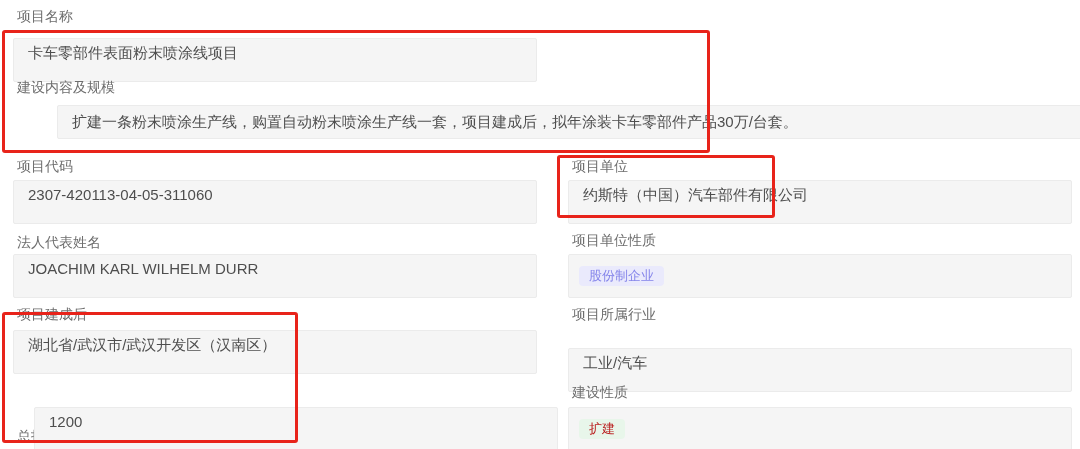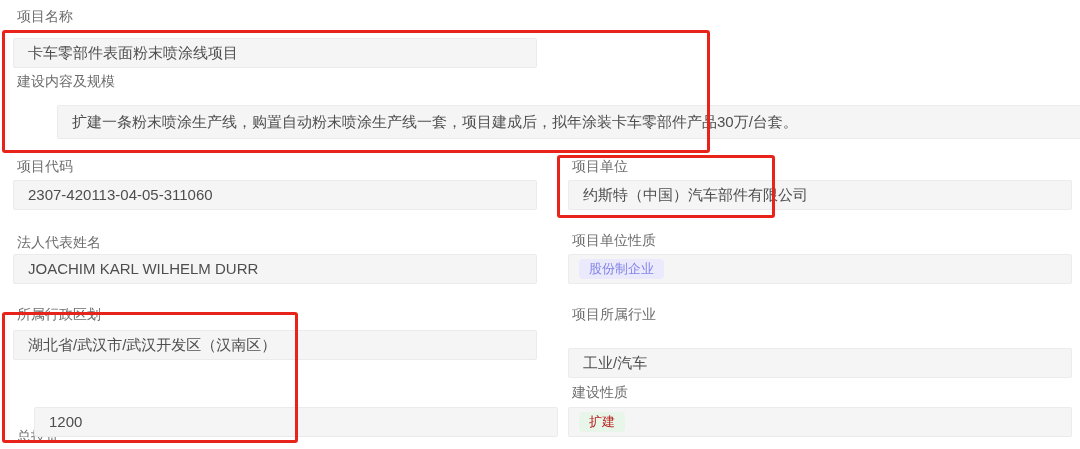--- a/index.html
+++ b/index.html
@@ -18,21 +18,21 @@
   .field-label {
     position: absolute;
     font-size: 14px;
     line-height: 18px;
     color: #6e6e6e;
     white-space: nowrap;
   }
   .field {
     position: absolute;
     box-sizing: border-box;
-    height: 30px;
+    height: 44px;
     background: #f5f5f5;
     border: 1px solid #ebebeb;
     border-radius: 2px;
     font-size: 15px;
     line-height: 28px;
     color: #4e4e4e;
     padding: 0 14px;
     white-space: nowrap;
     overflow: hidden;
   }
@@ -75,21 +75,21 @@
 </head>
 <body>
 
 <div class="page">
 
   <div class="field-label" style="left:17px; top:7px;">项目名称</div>
   <div class="field" style="left:13px; top:38px; width:524px;">
     <span>卡车零部件表面粉末喷涂线项目</span>
   </div>
 
-  <div class="field-label" style="left:17px; top:72px;">建设内容及规模</div>
+  <div class="field-label" style="left:17px; top:78px;">建设内容及规模</div>
   <div class="field tall" style="left:13px; top:105px; width:1059px;margin-left:44px;">
     <span>扩建一条粉末喷涂生产线，购置自动粉末喷涂生产线一套，项目建成后，拟年涂装卡车零部件产品30万/台套。</span>
   </div>
 
   <div class="field-label" style="left:17px; top:157px;">项目代码</div>
   <div class="field" style="left:13px; top:180px; width:524px;">
     <span>2307-420113-04-05-311060</span>
   </div>
 
   <div class="field-label" style="left:572px; top:157px;">项目单位</div>
@@ -100,21 +100,21 @@
   <div class="field-label" style="left:17px; top:233px;">法人代表姓名</div>
   <div class="field" style="left:13px; top:254px; width:524px;">
     <span>JOACHIM KARL WILHELM DURR</span>
   </div>
 
   <div class="field-label" style="left:572px; top:231px;">项目单位性质</div>
   <div class="field tag-holder" style="left:568px; top:254px; width:504px;">
     <span class="tag purple">股份制企业</span>
   </div>
 
-  <div class="field-label" style="left:17px; top:305px;">所属行政区划</div>
+  <div class="field-label" style="left:17px; top:305px;">项目建成后</div>
   <div class="field" style="left:13px; top:330px; width:524px;">
     <span>湖北省/武汉市/武汉开发区（汉南区）</span>
   </div>
 
   <div class="field-label" style="left:572px; top:305px;">项目所属行业</div>
   <div class="field" style="left:568px; top:348px; width:504px;">
     <span>工业/汽车</span>
   </div>
 
   <div class="field-label" style="left:17px; top:383px;margin-top:44px;">总投资</div>

